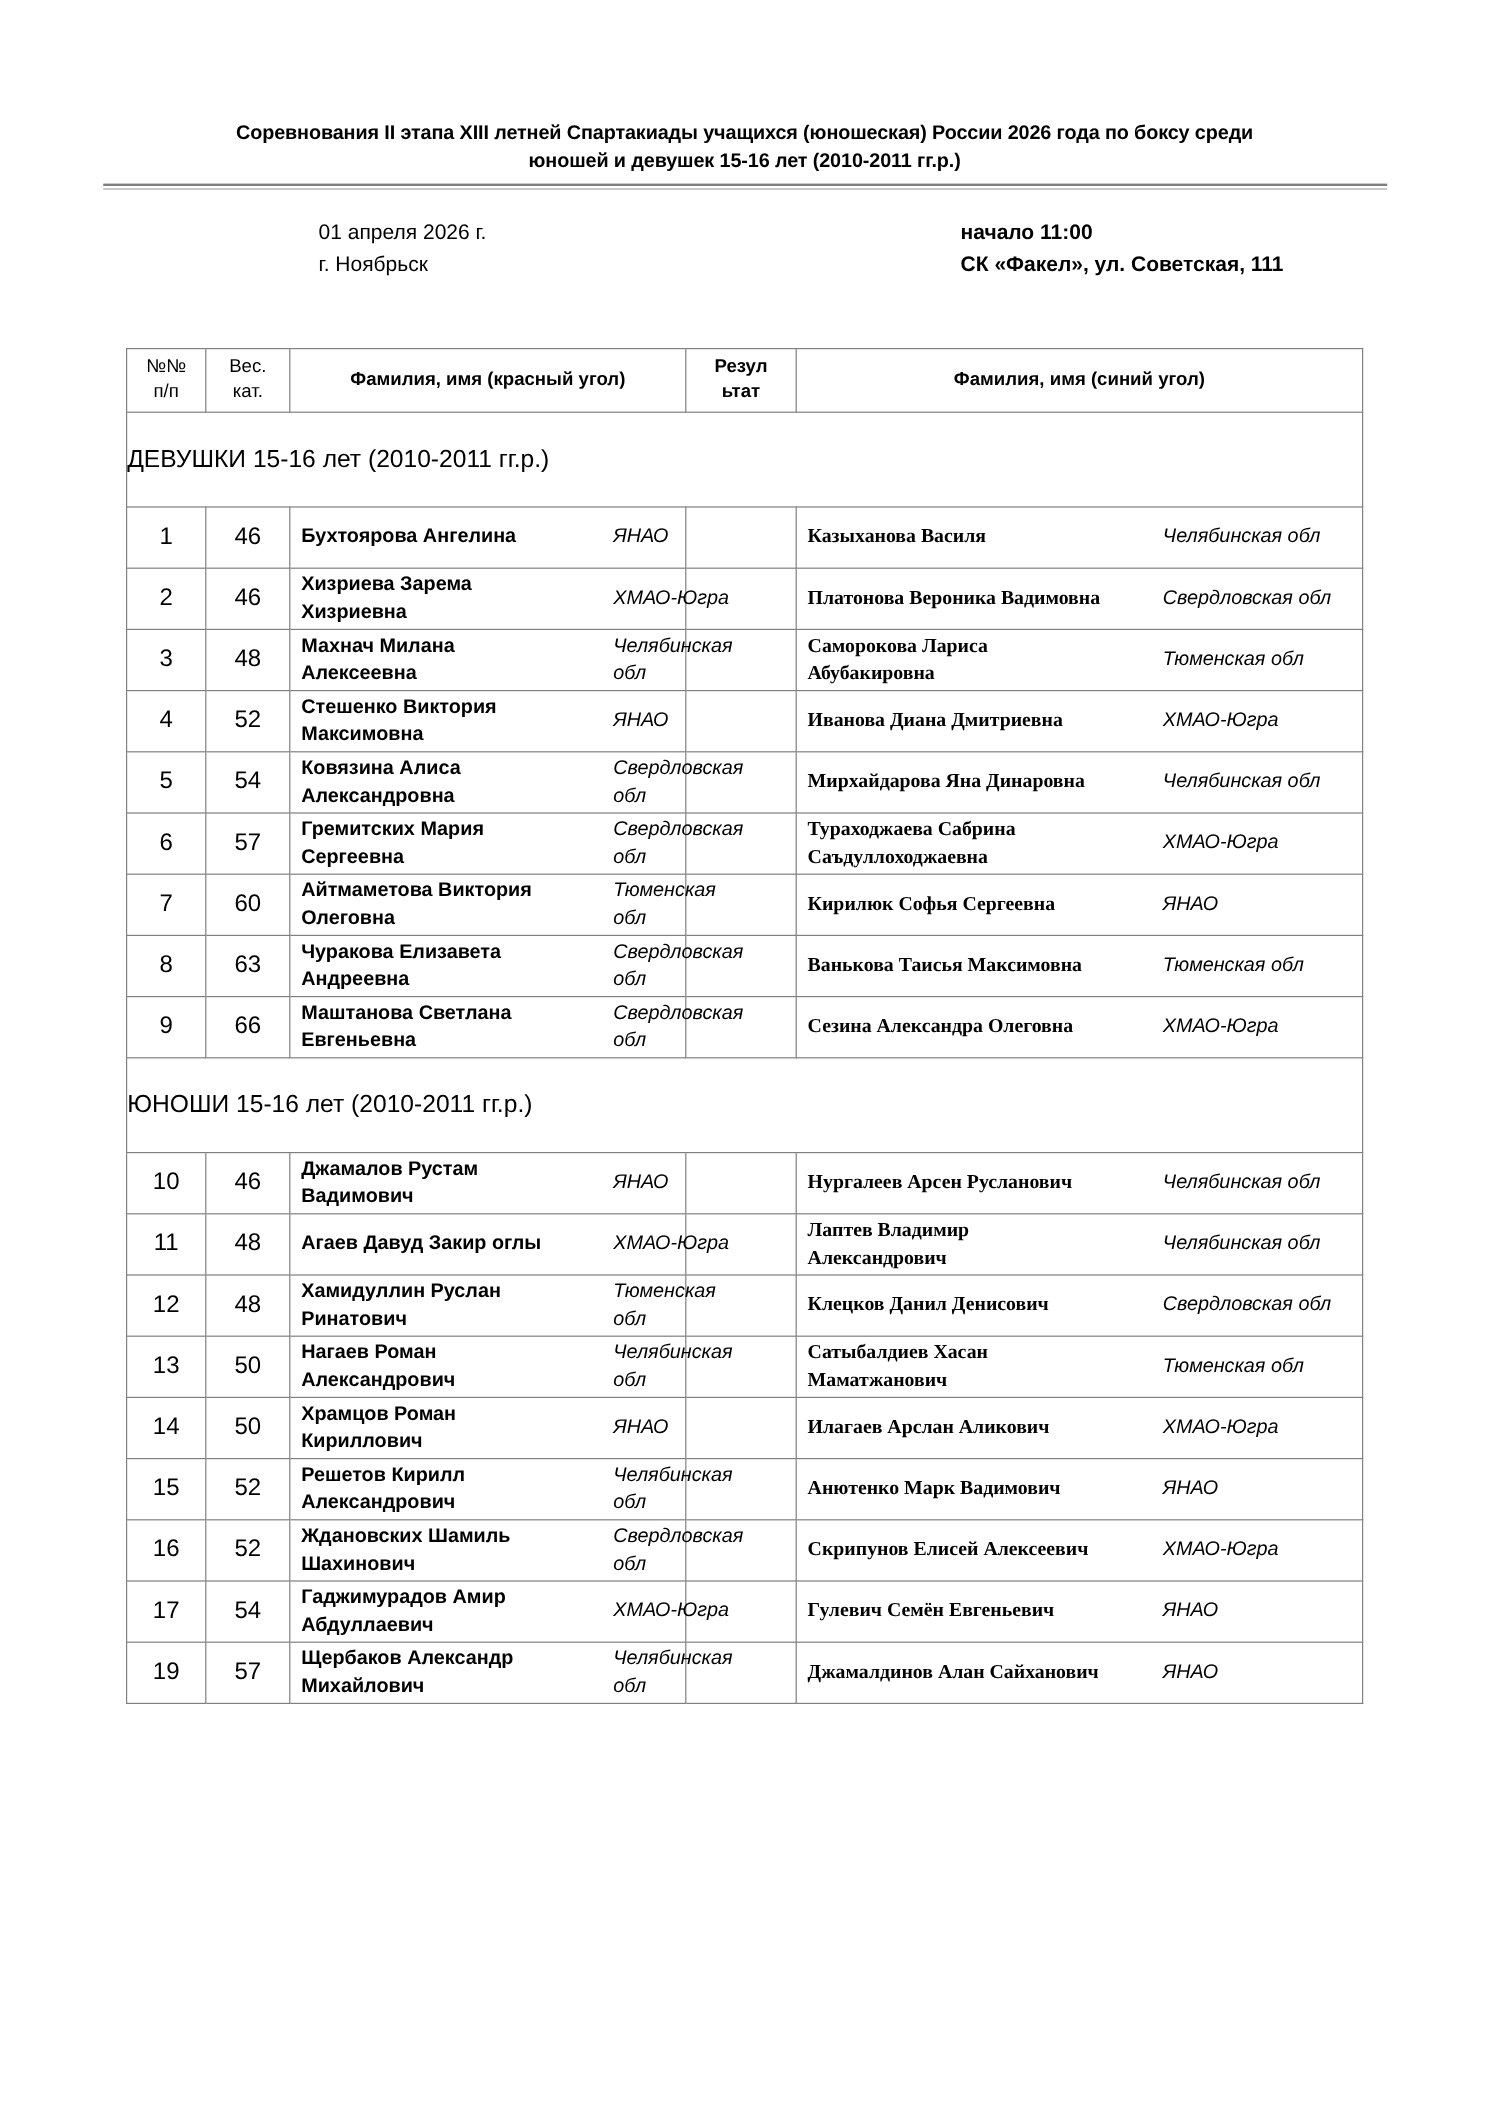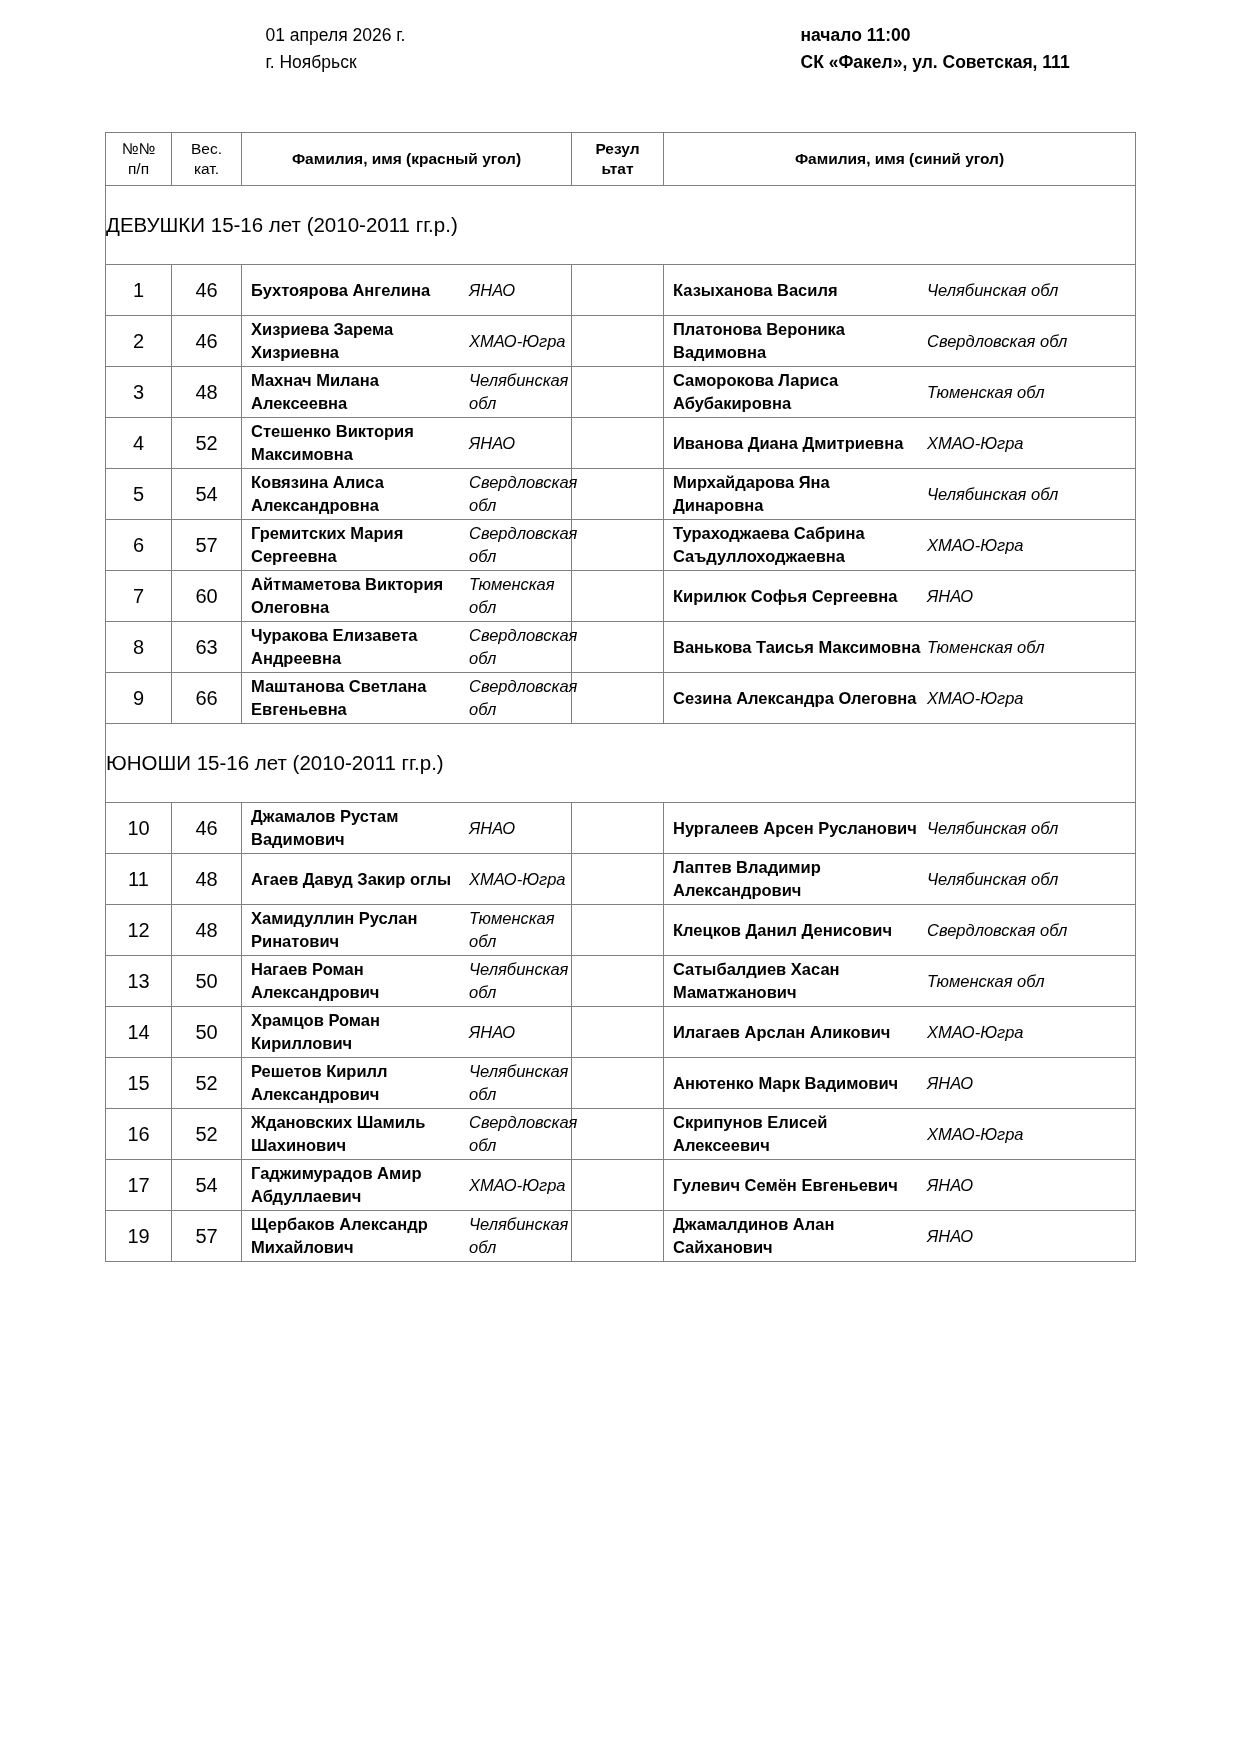--- a/index.html
+++ b/index.html
@@ -132,20 +132,21 @@
   }
 
   .corner-cell {
     padding: 3px 0 3px 0;
   }
   .corner-inner {
     display: flex;
     align-items: center;
     width: 100%;
     box-sizing: border-box;
+    gap: 42px;
   }
   .corner-inner .nm {
     font-size: 16.5px;
     font-weight: bold;
     line-height: 1.38;
     padding-left: 9px;
     flex: 1 1 auto;
     word-break: break-word;
   }
   .corner-inner .rg {
@@ -153,30 +154,37 @@
     font-weight: normal;
     line-height: 1.38;
     padding-left: 6px;
     padding-right: 4px;
     flex: 0 0 auto;
     font-style: italic;
   }
   
   .red-cell .nm  { width: 212px; flex: 0 0 212px; }
   .red-cell .rg  { width: 108px; flex: 0 0 108px; }
-  .blue-cell .nm { width: 248px; flex: 0 0 248px; }
+  .blue-cell .nm { width: 248px; flex: 0 0 248px; font-family: Liberation Serif, serif; }
   .blue-cell .rg { width: 212px; flex: 0 0 212px; }
 
   .result-cell { }
 </style>
 </head>
 <body>
 
 <div class="page">
 
+  <div class="doc-header">
+    <div class="doc-title">
+      <div>Соревнования II этапа XIII летней Спартакиады учащихся (юношеская) России 2026 года по боксу среди</div>
+      <div>юношей и девушек 15-16 лет (2010-2011 гг.р.)</div>
+    </div>
+    <div class="title-rule"></div>
+  </div>
 
   <div class="meta-block">
     <div class="meta-left">
       <div>01 апреля 2026 г.</div>
       <div>г. Ноябрьск</div>
     </div>
     <div class="meta-right">
       <div>начало 11:00</div>
       <div>СК «Факел», ул. Советская, 111</div>
     </div>

